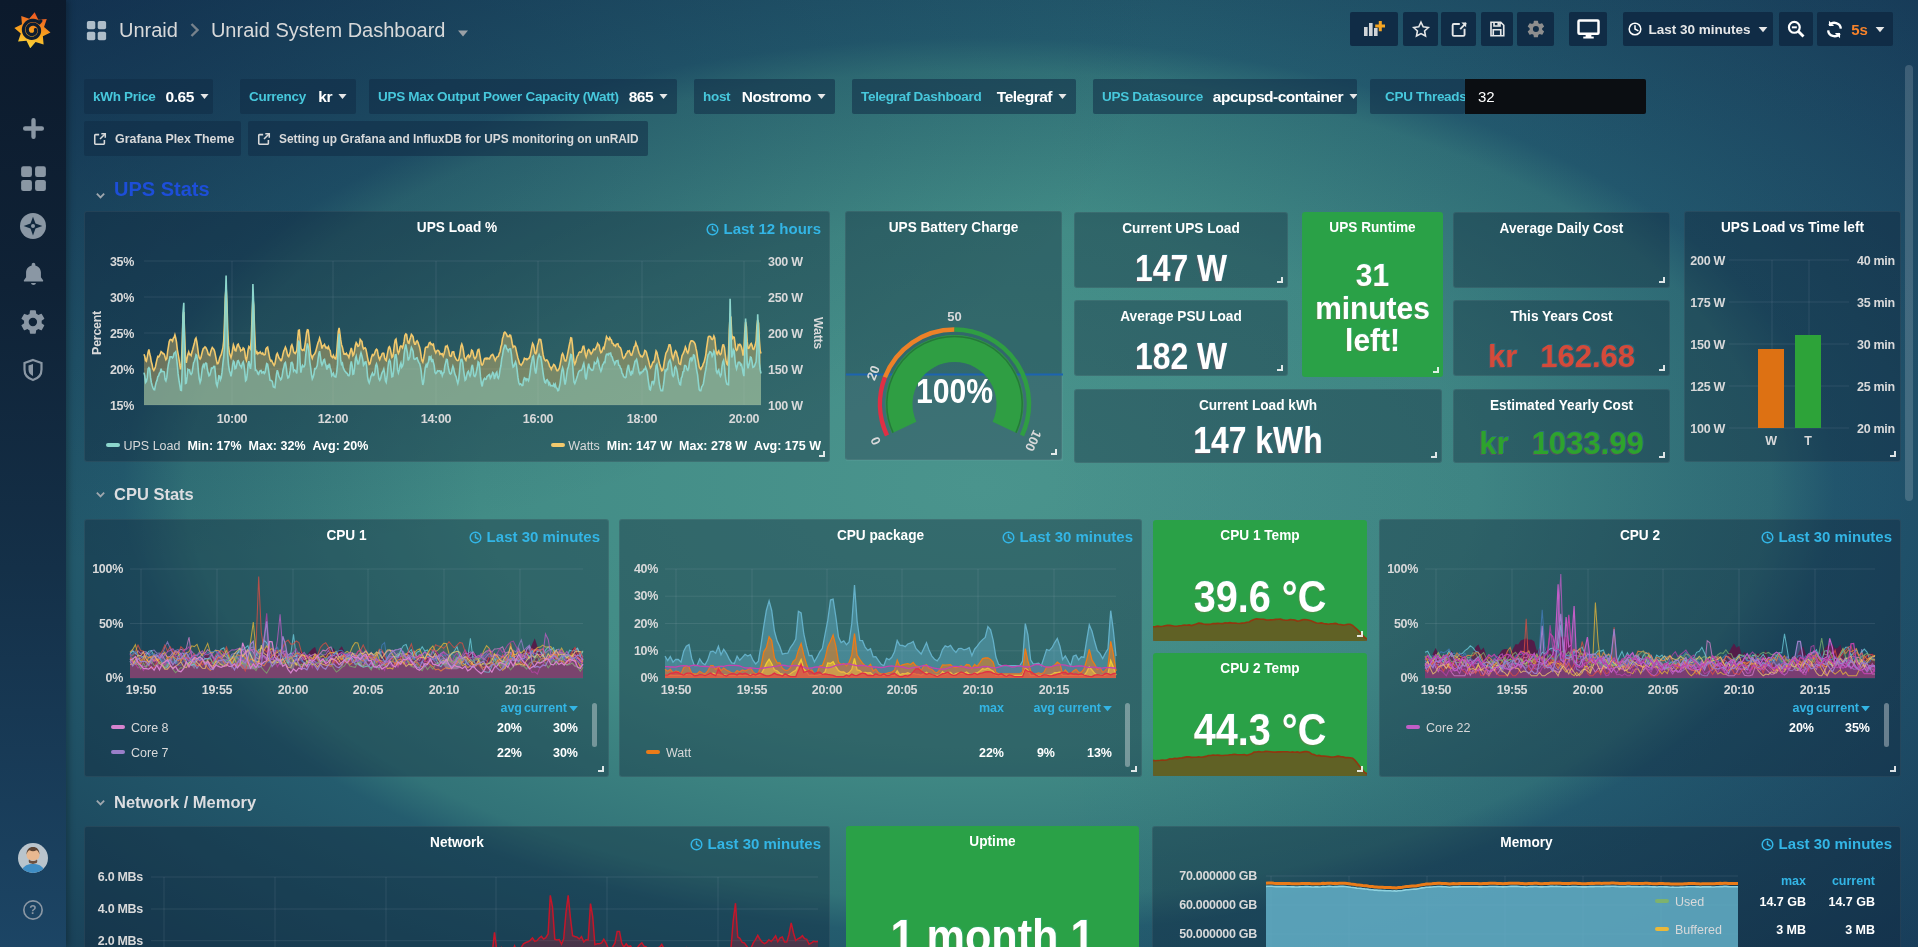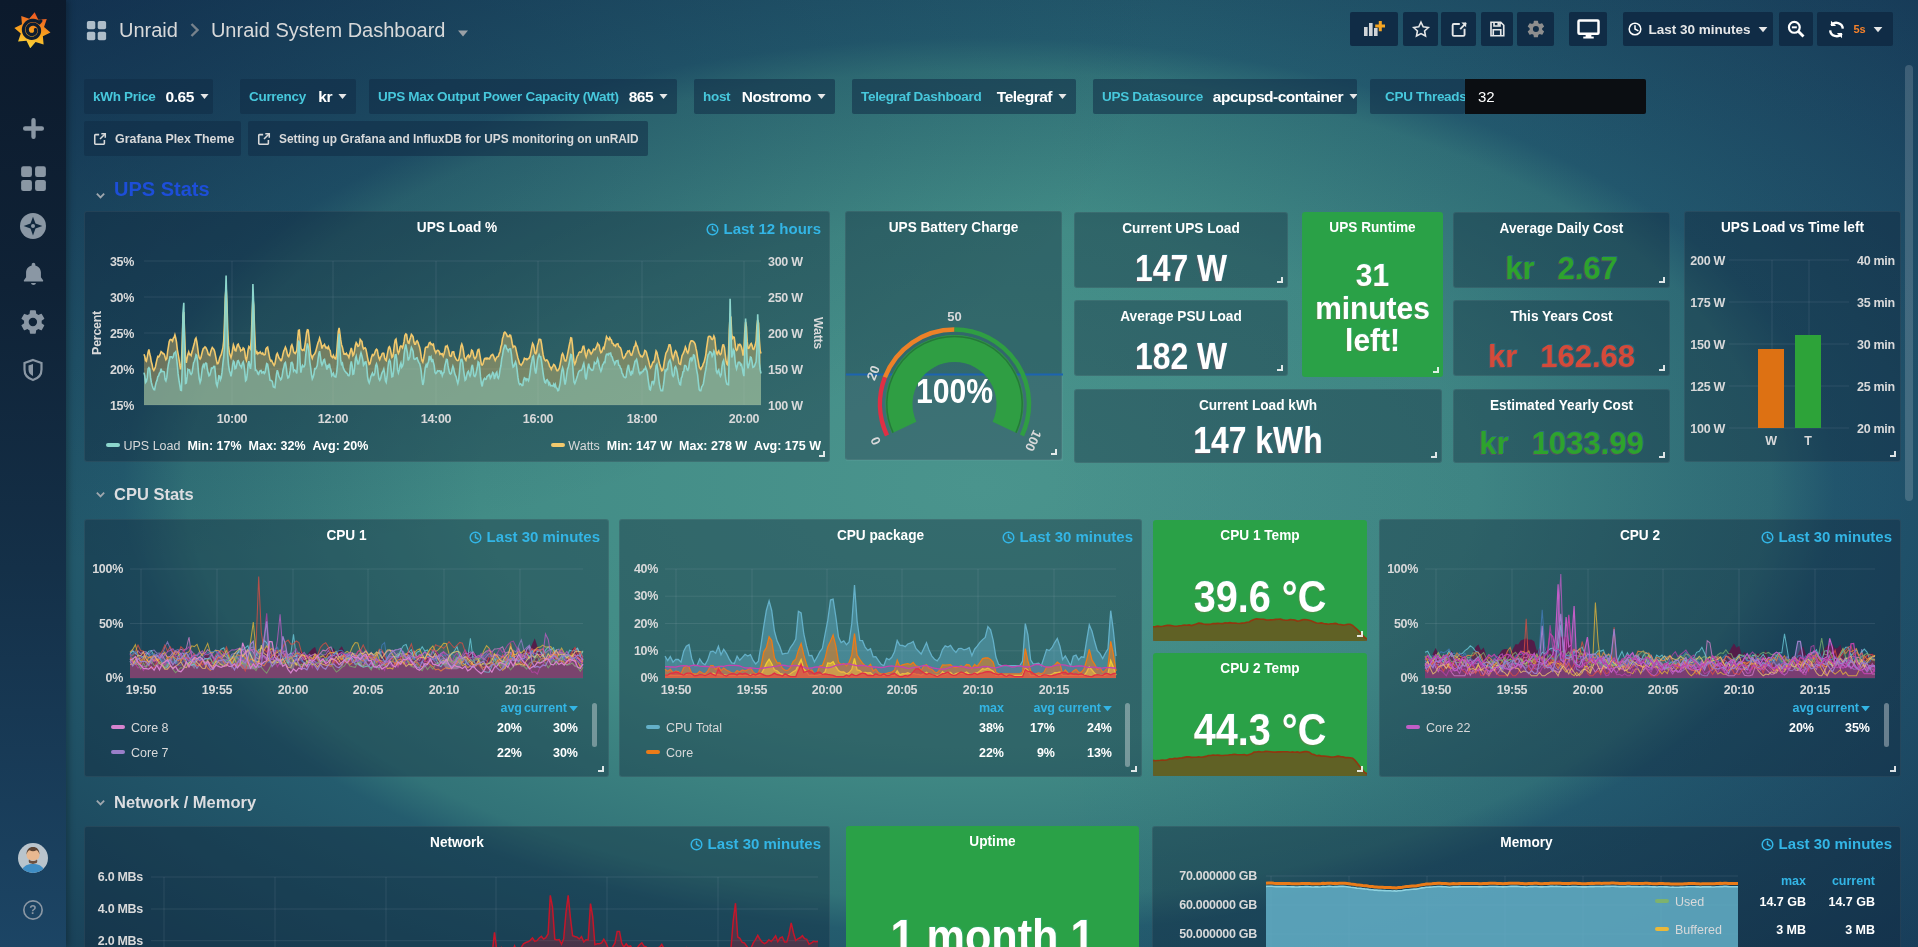--- a/index.html
+++ b/index.html
@@ -187,21 +187,21 @@
       <circle cx="10" cy="10" r="6.5" fill="none" stroke="#fff" stroke-width="2.6"></circle>
       <line x1="7" y1="10" x2="13" y2="10" stroke="#fff" stroke-width="2.4"></line>
       <line x1="15" y1="15" x2="21" y2="21" stroke="#fff" stroke-width="3.4"></line>
     </svg>
   </div>
 <div class="nbtn" style="left:1817px;width:76px">
     <svg width="19" height="19" viewBox="0 0 24 24">
       <path d="M20 11a8 8 0 0 0-14.5-4M4 13a8 8 0 0 0 14.5 4" fill="none" stroke="#fff" stroke-width="3"></path>
       <path d="M5 1v6.5h6.5z M19 23v-6.5h-6.5z" fill="#fff"></path>
     </svg>
-    <span style="margin-left:7px;font-weight:700;font-size:11px;color:#f7822a">5s</span>
+    <span style="margin-left:7px;font-weight:700;font-size:15px;color:#f7822a">5s</span>
     <svg width="10" height="7" viewBox="0 0 11 8" style="margin-left:7px">
       <path d="M0.5 1 L10.5 1 L5.5 7 Z" fill="#e6e7e8"></path>
     </svg>
   </div>
 <div class="vbox" style="left:84px;width:129px">
     <span class="vlab">kWh Price</span>
     <span class="vval">0.65</span>
     <svg width="9" height="7" viewBox="0 0 11 8" style="margin-left:6px;flex:none">
       <path d="M0.5 1 L10.5 1 L5.5 7 Z" fill="#e6e7e8"></path>
     </svg>
@@ -348,21 +348,20 @@
     <div class="statv" style="top:30px;font-size:37.5px;line-height:41.5px;color:#fff;transform:scaleX(0.85)">147 kWh</div>
     <div class="rsz"></div>
   </div>
 <div class="panel green" style="left:1302px;top:212px;width:141px;height:165px">
     <div class="ptitle">UPS Runtime</div>
     <div class="statv" style="top:47px;font-size:31.5px;line-height:32.5px;color:#fff;transform:scaleX(0.95)">31 minutes left!</div>
     <div class="rsz"></div>
   </div>
 <div class="panel" style="left:1453px;top:212px;width:217px;height:76px">
     <div class="ptitle">Average Daily Cost</div>
-    <div class="statv" style="top:38px;font-size:31px;line-height:35px;color:#2da32d;transform:scaleX(1)"><span>kr</span><span style="margin-left:23px">2.67</span></div>
     <div class="rsz"></div>
   </div>
 <div class="panel" style="left:1453px;top:300px;width:217px;height:76px">
     <div class="ptitle">This Years Cost</div>
     <div class="statv" style="top:38px;font-size:31px;line-height:35px;color:#d44a3a;transform:scaleX(1)"><span>kr</span><span style="margin-left:23px">162.68</span></div>
     <div class="rsz"></div>
   </div>
 <div class="panel" style="left:1453px;top:389px;width:217px;height:74px">
     <div class="ptitle">Estimated Yearly Cost</div>
     <div class="statv" style="top:36px;font-size:31px;line-height:35px;color:#2da32d;transform:scaleX(1)"><span>kr</span><span style="margin-left:23px">1033.99</span></div>
@@ -500,22 +499,21 @@
       <text x="358" y="174" text-anchor="middle" class="ax">20:10</text>
       <text x="434" y="174" text-anchor="middle" class="ax">20:15</text>
     </svg>
     <div class="lhead" style="top:181px">
       <span style="position:absolute;right:137px">max</span>
       <span style="position:absolute;right:86px">avg</span>
       <span style="position:absolute;right:29px">current<svg width="9" height="7" viewBox="0 0 10 8" style="margin-left:2px;display:inline">
           <path d="M0 1 L10 1 L5 7 Z" fill="#33b5e5"></path>
         </svg></span>
     </div>
-    <div class="lrow" style="top:201px"><span class="dash" style="background:#64b0c8"></span><span style="margin-left:6px">CPU Total</span><b style="position:absolute;right:137px">38%</b><b style="position:absolute;right:86px">17%</b><b style="position:absolute;right:29px">24%</b></div>
-    <div class="lrow" style="top:226px"><span class="dash" style="background:#eb7b18"></span><span style="margin-left:6px">Core</span><b style="position:absolute;right:137px">22%</b><b style="position:absolute;right:86px">9%</b><b style="position:absolute;right:29px">13%</b></div>
+    <div class="lrow" style="top:226px"><span class="dash" style="background:#eb7b18"></span><span style="margin-left:6px">Watt</span><b style="position:absolute;right:137px">22%</b><b style="position:absolute;right:86px">9%</b><b style="position:absolute;right:29px">13%</b></div>
     <div class="lsb" style="right:11px;top:183px;height:64px"></div>
     <div class="rsz"></div>
   </div>
 <div class="panel green" style="left:1153px;top:520px;width:214px;height:121px">
     <div class="ptitle">CPU 1 Temp</div>
     <div class="statv" style="top:52px;font-size:45px;line-height:49px;color:#fff;transform:scaleX(0.88)">39.6 °C</div>
     <div style="position:absolute;left:0;bottom:0;width:214px;height:26px;font-size:0;line-height:0"><svg width="214" height="26">
         <path d="M0.0 11.8 L2.4 11.6 L4.8 11.1 L7.2 11.5 L9.6 11.2 L12.0 10.7 L14.4 10.3 L16.8 10.4 L19.2 10.8 L21.6 11.2 L24.0 11.2 L26.4 10.7 L28.9 10.5 L31.3 10.0 L33.7 10.2 L36.1 9.9 L38.5 10.6 L40.9 9.7 L43.3 9.1 L45.7 8.1 L48.1 8.4 L50.5 9.0 L52.9 9.4 L55.3 9.4 L57.7 9.2 L60.1 8.5 L62.5 8.6 L64.9 8.4 L67.3 8.5 L69.7 8.6 L72.1 7.8 L74.5 8.1 L76.9 7.6 L79.3 8.1 L81.8 8.0 L84.2 8.3 L86.6 8.5 L89.0 8.1 L91.4 8.0 L93.8 7.2 L96.2 7.0 L98.6 5.4 L101.0 4.4 L103.4 3.8 L105.8 4.0 L108.2 4.3 L110.6 4.3 L113.0 4.9 L115.4 5.0 L117.8 4.9 L120.2 4.8 L122.6 4.4 L125.0 4.3 L127.4 4.1 L129.8 4.7 L132.2 5.2 L134.7 5.2 L137.1 4.6 L139.5 4.7 L141.9 5.1 L144.3 6.1 L146.7 5.8 L149.1 4.9 L151.5 4.5 L153.9 4.8 L156.3 5.3 L158.7 6.0 L161.1 7.1 L163.5 8.0 L165.9 8.3 L168.3 7.9 L170.7 8.5 L173.1 8.9 L175.5 9.3 L177.9 8.7 L180.3 8.6 L182.7 8.4 L185.1 9.2 L187.6 9.5 L190.0 10.1 L192.4 9.8 L194.8 9.2 L197.2 9.2 L199.6 10.5 L202.0 12.6 L204.4 14.7 L206.8 17.0 L209.2 19.9 L211.6 22.5 L214.0 24.0 L214.0 26.0 L0.0 26.0 Z" fill="rgba(140,45,10,0.55)"></path>
         <path d="M0.0 11.8 L2.4 11.6 L4.8 11.1 L7.2 11.5 L9.6 11.2 L12.0 10.7 L14.4 10.3 L16.8 10.4 L19.2 10.8 L21.6 11.2 L24.0 11.2 L26.4 10.7 L28.9 10.5 L31.3 10.0 L33.7 10.2 L36.1 9.9 L38.5 10.6 L40.9 9.7 L43.3 9.1 L45.7 8.1 L48.1 8.4 L50.5 9.0 L52.9 9.4 L55.3 9.4 L57.7 9.2 L60.1 8.5 L62.5 8.6 L64.9 8.4 L67.3 8.5 L69.7 8.6 L72.1 7.8 L74.5 8.1 L76.9 7.6 L79.3 8.1 L81.8 8.0 L84.2 8.3 L86.6 8.5 L89.0 8.1 L91.4 8.0 L93.8 7.2 L96.2 7.0 L98.6 5.4 L101.0 4.4 L103.4 3.8 L105.8 4.0 L108.2 4.3 L110.6 4.3 L113.0 4.9 L115.4 5.0 L117.8 4.9 L120.2 4.8 L122.6 4.4 L125.0 4.3 L127.4 4.1 L129.8 4.7 L132.2 5.2 L134.7 5.2 L137.1 4.6 L139.5 4.7 L141.9 5.1 L144.3 6.1 L146.7 5.8 L149.1 4.9 L151.5 4.5 L153.9 4.8 L156.3 5.3 L158.7 6.0 L161.1 7.1 L163.5 8.0 L165.9 8.3 L168.3 7.9 L170.7 8.5 L173.1 8.9 L175.5 9.3 L177.9 8.7 L180.3 8.6 L182.7 8.4 L185.1 9.2 L187.6 9.5 L190.0 10.1 L192.4 9.8 L194.8 9.2 L197.2 9.2 L199.6 10.5 L202.0 12.6 L204.4 14.7 L206.8 17.0 L209.2 19.9 L211.6 22.5 L214.0 24.0" fill="none" stroke="rgba(150,52,14,0.95)" stroke-width="1.6"></path>
       </svg></div>

